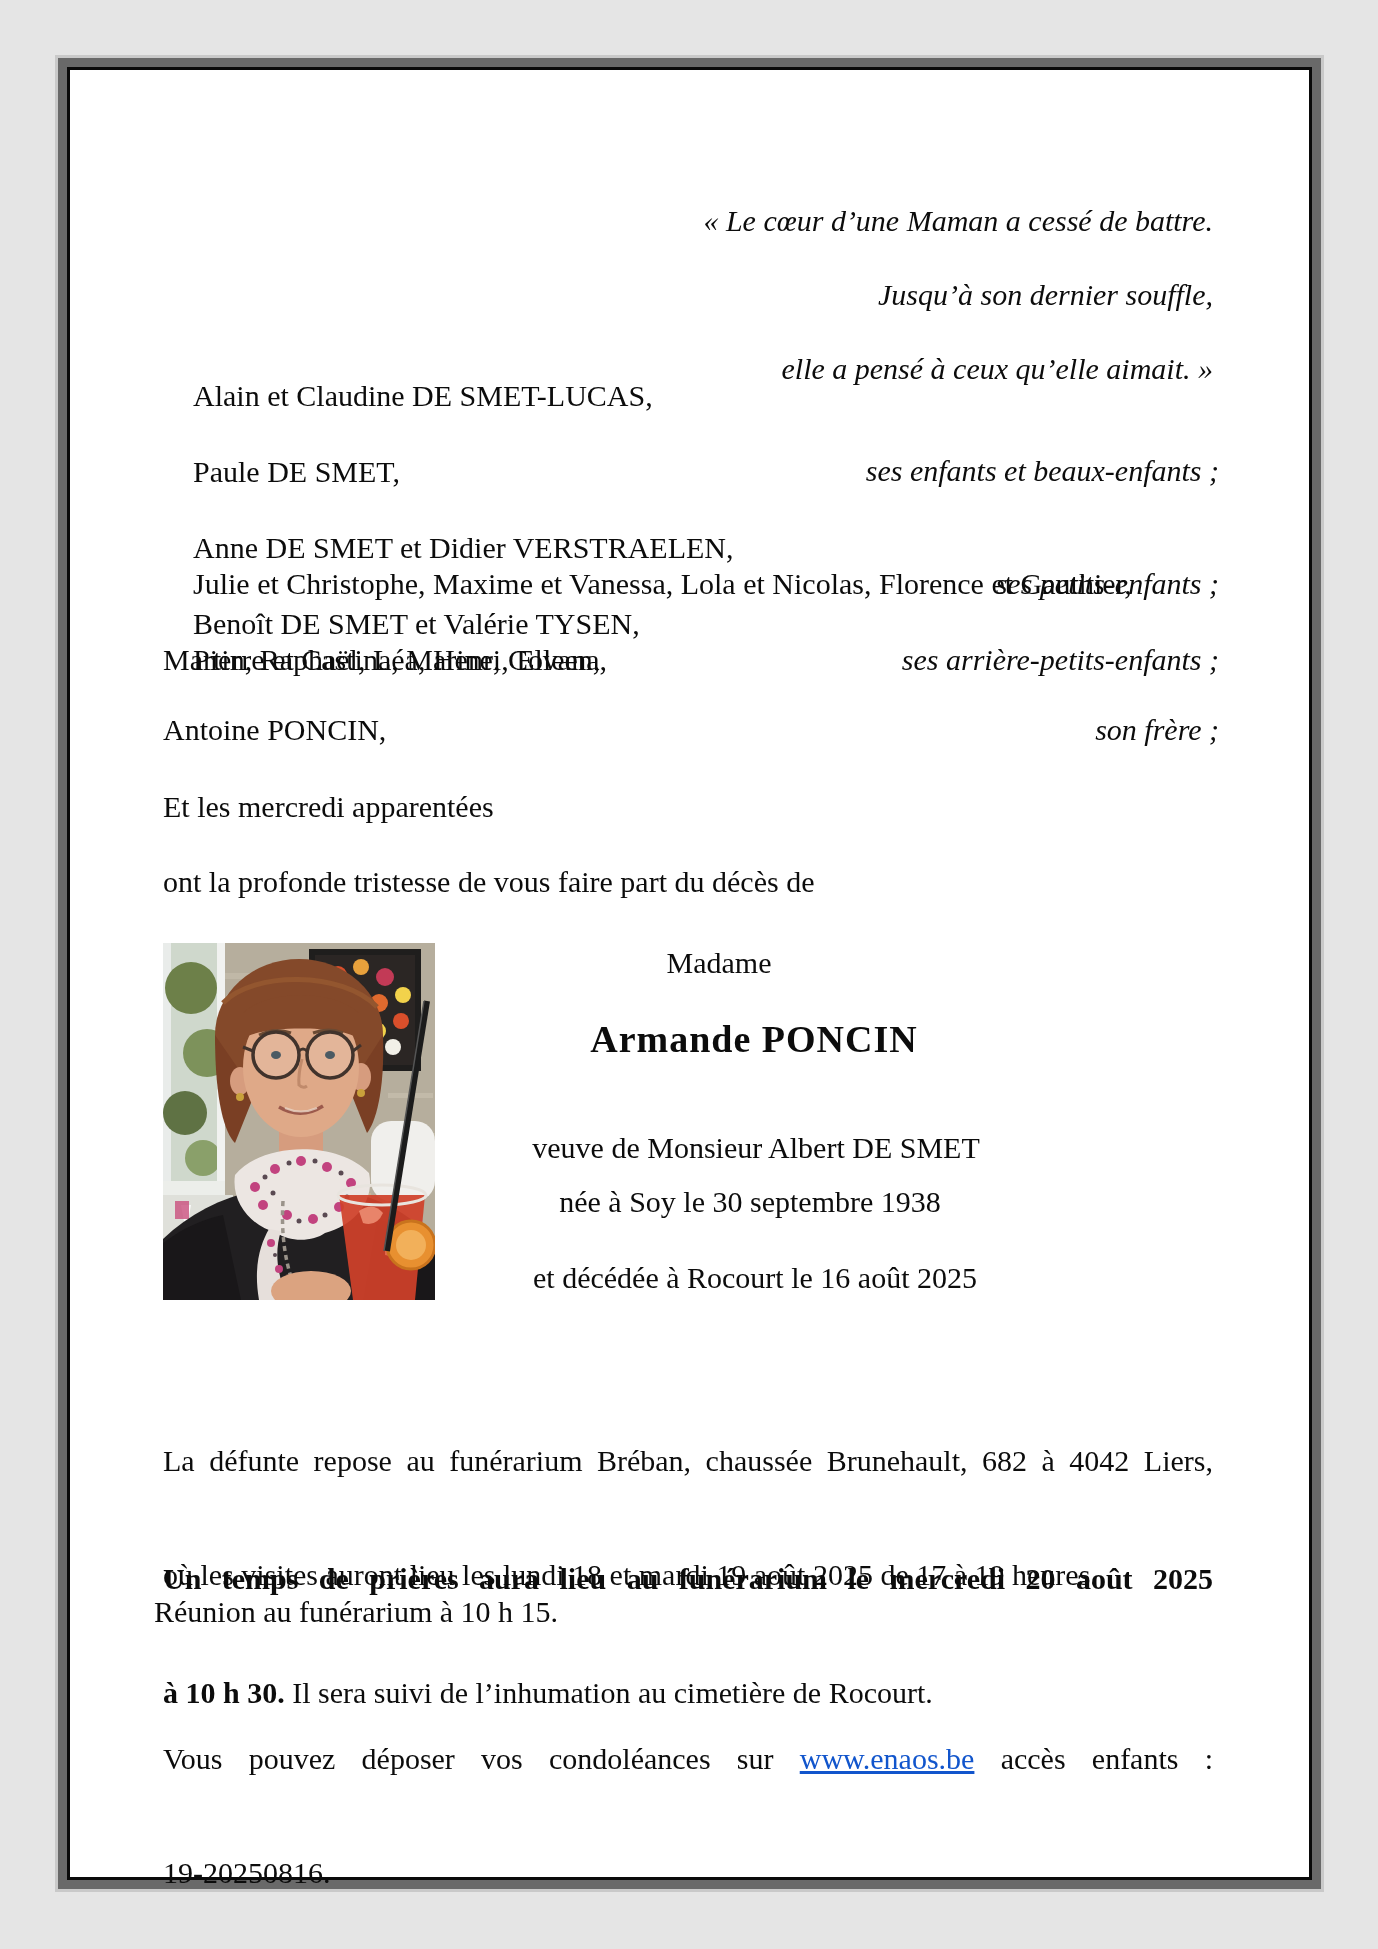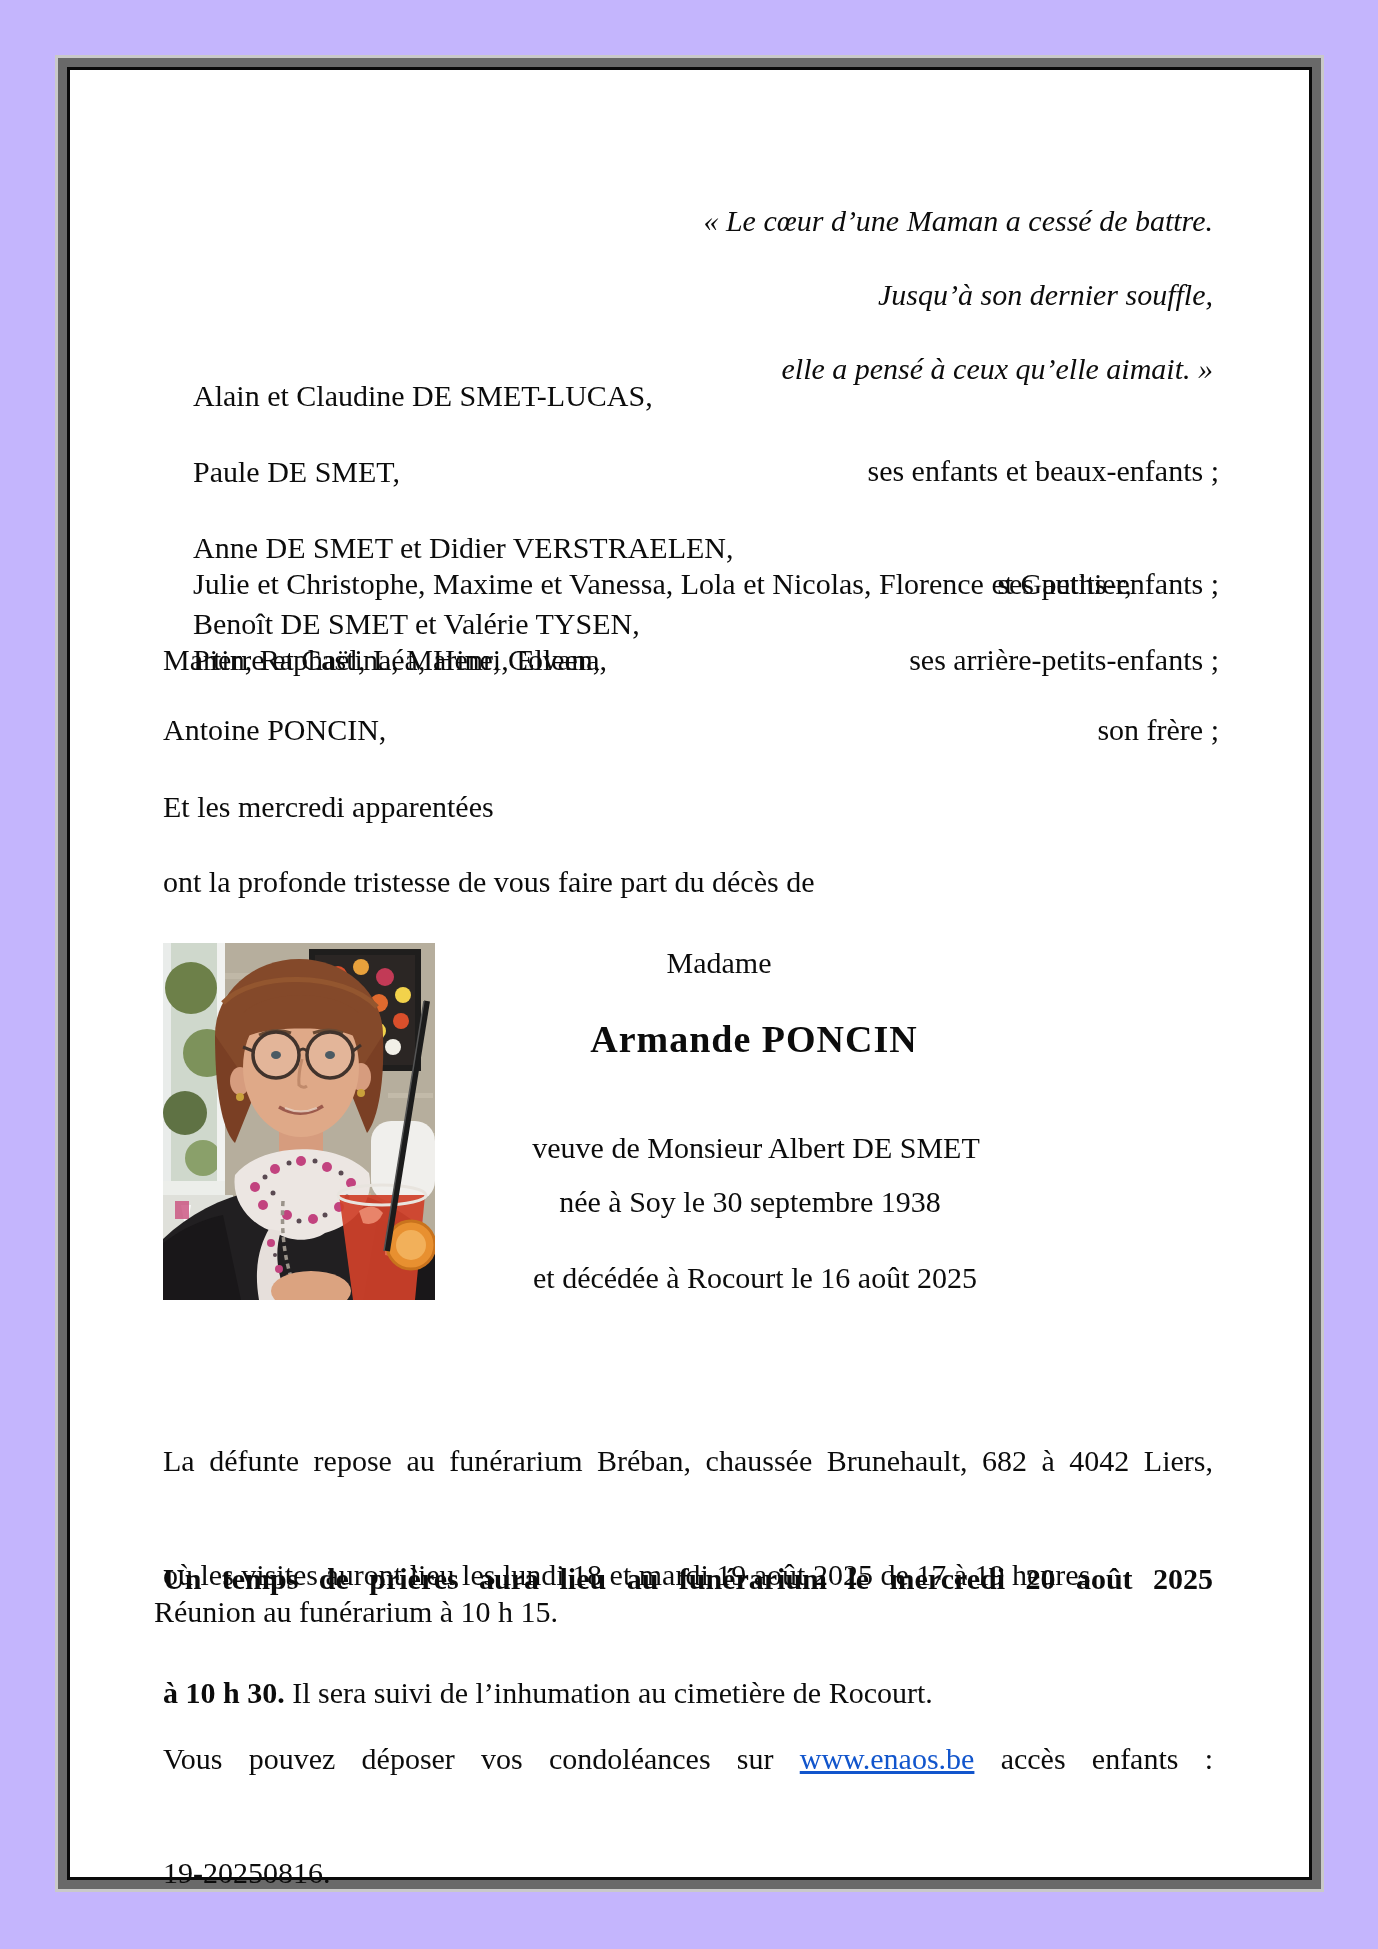--- a/index.html
+++ b/index.html
@@ -1,40 +1,40 @@
 <!DOCTYPE html>
 <html lang="fr"><head>
 <meta charset="utf-8">
 <title>Faire-part</title>
 <style>
   html,body{margin:0;padding:0;background:#ffffff;}
   .page{
     position:relative;
     width:1378px;height:1949px;
-    background:#c4b5fd;
+    background:#e5e5e5;
     font-family:"Liberation Serif","DejaVu Serif",serif;
     color:#0c0c0c;
     overflow:hidden;
   }
   
   .frame-outer{position:absolute;left:55px;top:55px;right:54px;bottom:57px;border:3px solid #c9c9c9;}
   .frame-mid{position:absolute;inset:0;border:9px solid #696969;}
   .frame-inner{position:absolute;inset:0;border:3px solid #0a0a0a;background:#ffffff;}
 
   .line, .block{
     position:absolute;
     left:163px;width:1050px;
     font-size:30px;line-height:38px;
     white-space:pre-wrap;
   }
   .quote{
     top:165px;text-align:right;
     font-style:italic;line-height:37px;
   }
-  .r-label{text-align:right;width:1056px;}
+  .r-label{text-align:right;width:1056px;font-style:italic;}
   .centered{left:154px;width:1050px;}
   .cline{position:absolute;transform:translateX(-50%);white-space:nowrap;font-size:30px;line-height:38px;}
   .deceased-name{
     font-size:38px;line-height:60px;font-weight:bold;letter-spacing:1px;
   }
   .justify-line{display:block;text-align:justify;text-align-last:justify;}
   .plain-line{display:block;text-align:left;}
   .bold{font-weight:bold;}
   a.weblink{text-decoration:underline;cursor:pointer;}
   .photo{

